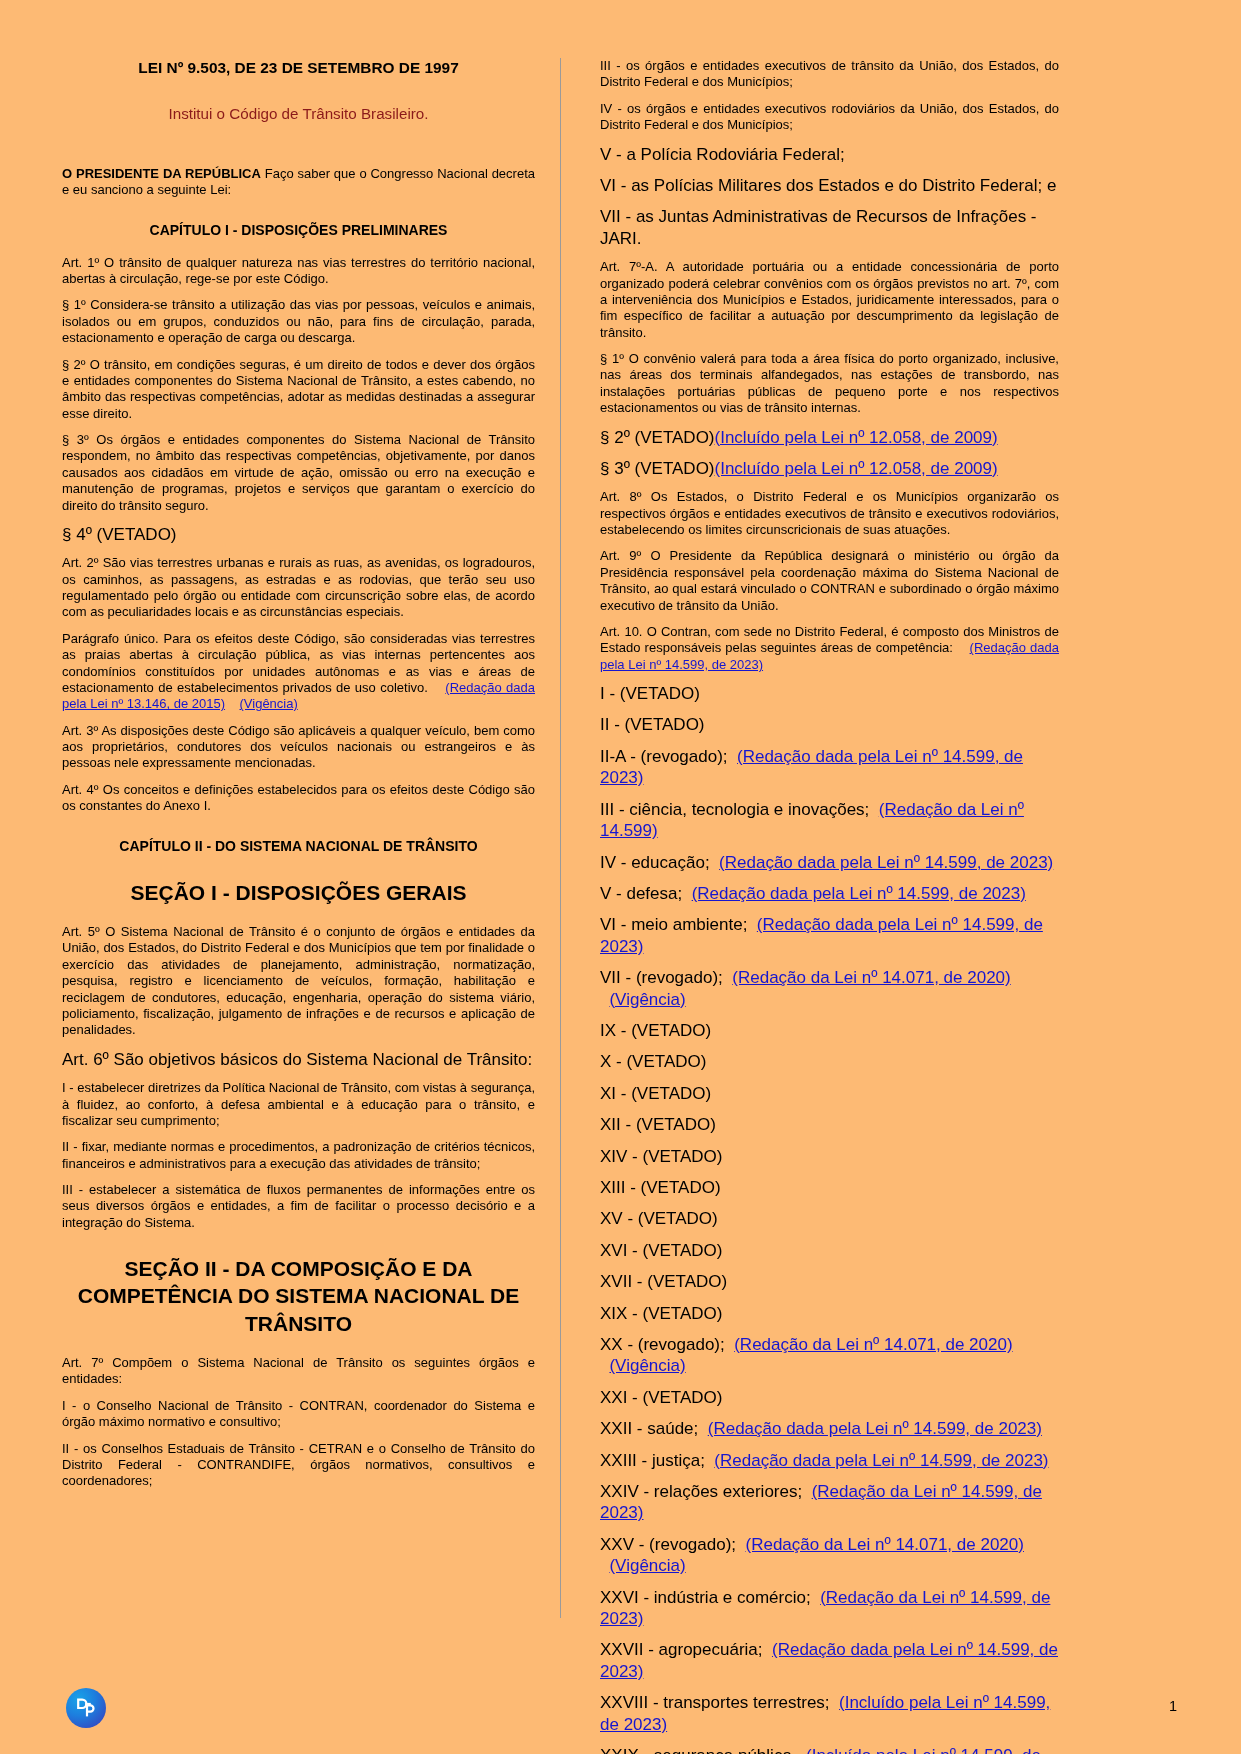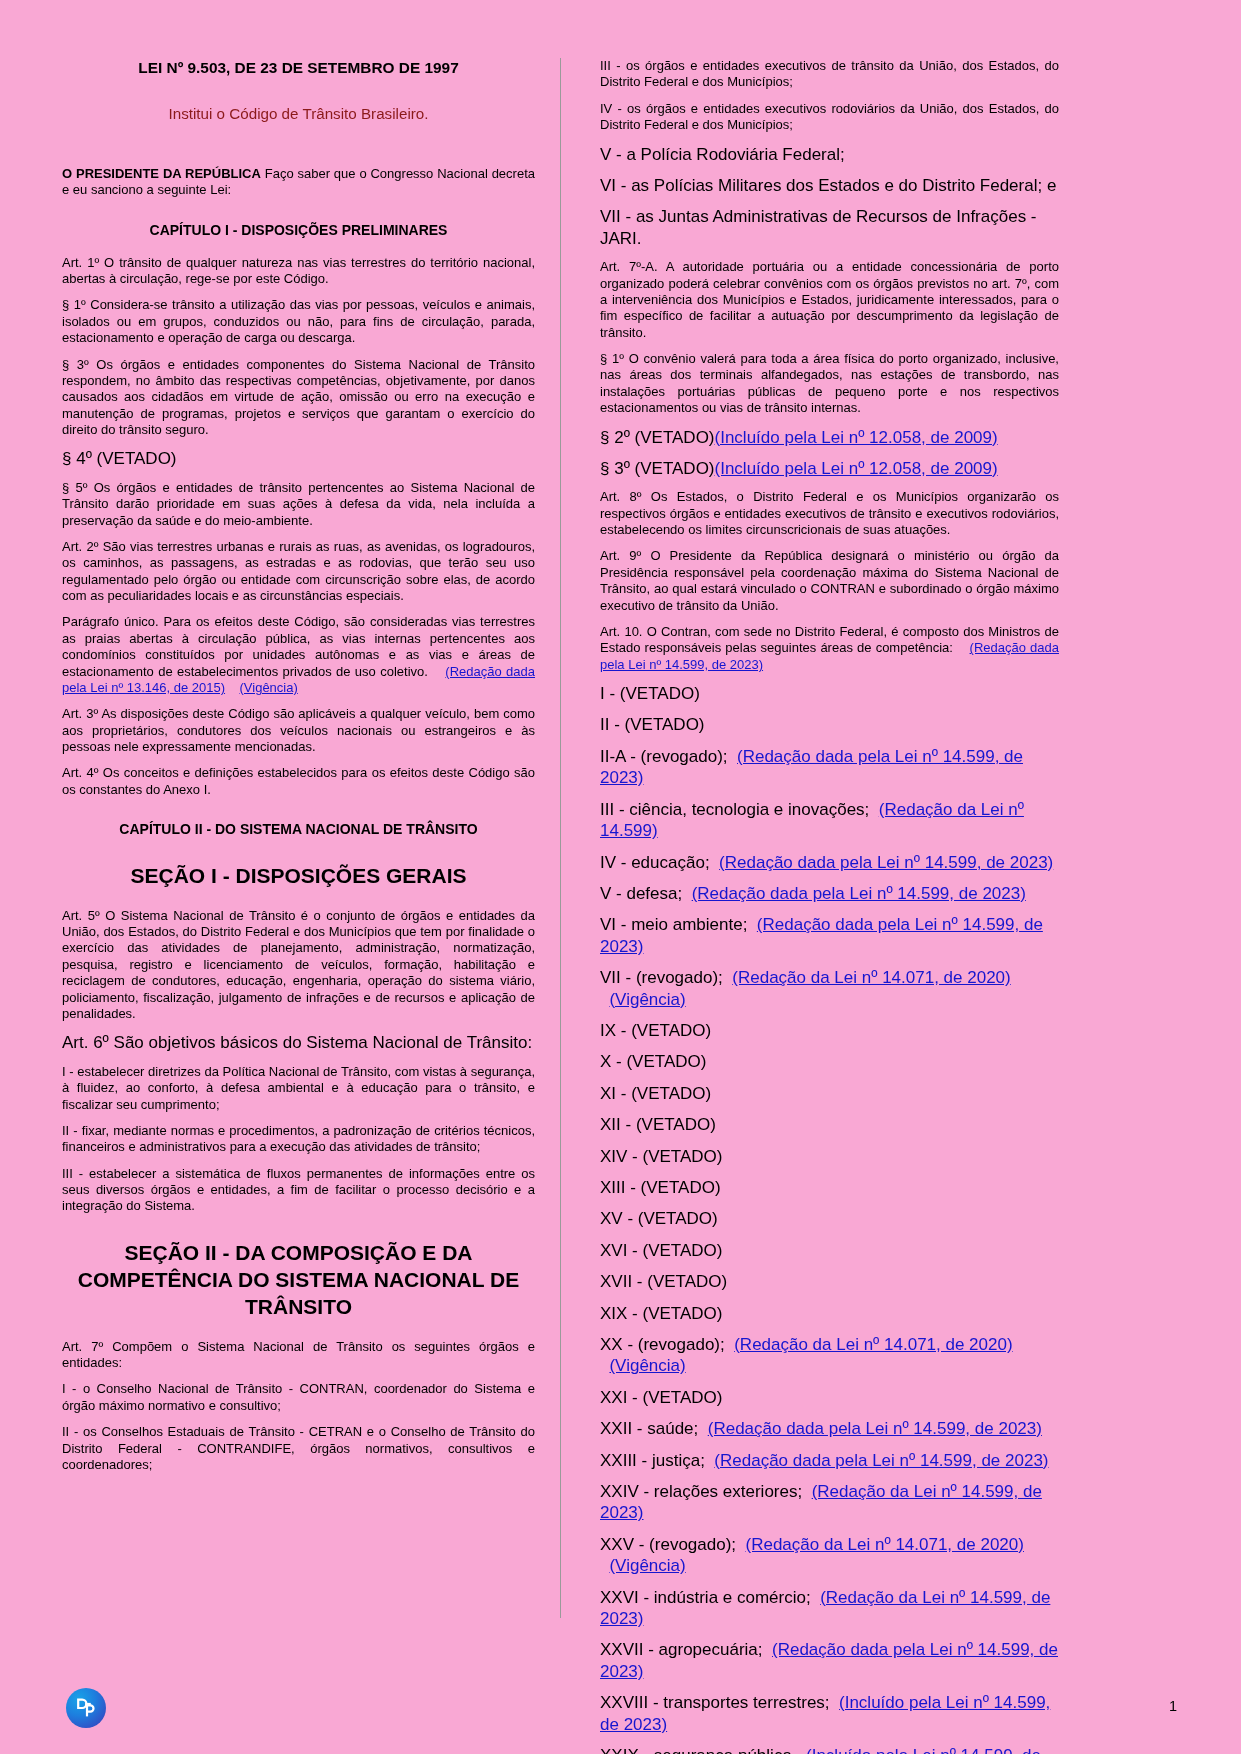--- a/index.html
+++ b/index.html
@@ -4,21 +4,21 @@
 <style>
   html, body {
     margin: 0;
     padding: 0;
     background: #ffffff;
   }
   .page {
     position: relative;
     width: 1241px;
     height: 1754px;
-    background: #f9a8d4;
+    background: #fdba74;
     box-sizing: border-box;
     font-family: "Liberation Sans", sans-serif;
     color: #000000;
     overflow: hidden;
   }
   .columns {
     position: absolute;
     left: 62px;
     top: 58px;
     width: 1118px;
@@ -124,23 +124,23 @@
       <h1 class="doc-title">LEI Nº 9.503, DE 23 DE SETEMBRO DE 1997</h1>
 
       <p class="subtitle">Institui o Código de Trânsito Brasileiro.</p>
 
       <p class="para"><span class="b">O PRESIDENTE DA REPÚBLICA</span><span> Faço saber que o Congresso Nacional decreta e eu sanciono a seguinte Lei:</span></p>
 
       <h2 class="chapter">CAPÍTULO I - DISPOSIÇÕES PRELIMINARES</h2>
 
       <p class="para">Art. 1º O trânsito de qualquer natureza nas vias terrestres do território nacional, abertas à circulação, rege-se por este Código.</p>
       <p class="para">§ 1º Considera-se trânsito a utilização das vias por pessoas, veículos e animais, isolados ou em grupos, conduzidos ou não, para fins de circulação, parada, estacionamento e operação de carga ou descarga.</p>
+      <p class="para">§ 2º O trânsito, em condições seguras, é um direito de todos e dever dos órgãos e entidades componentes do Sistema Nacional de Trânsito, a estes cabendo, no âmbito das respectivas competências, adotar as medidas destinadas a assegurar esse direito.</p>
       <p class="para">§ 3º Os órgãos e entidades componentes do Sistema Nacional de Trânsito respondem, no âmbito das respectivas competências, objetivamente, por danos causados aos cidadãos em virtude de ação, omissão ou erro na execução e manutenção de programas, projetos e serviços que garantam o exercício do direito do trânsito seguro.</p>
       <p class="item">§ 4º (VETADO)</p>
-      <p class="para">§ 5º Os órgãos e entidades de trânsito pertencentes ao Sistema Nacional de Trânsito darão prioridade em suas ações à defesa da vida, nela incluída a preservação da saúde e do meio-ambiente.</p>
       <p class="para">Art. 2º São vias terrestres urbanas e rurais as ruas, as avenidas, os logradouros, os caminhos, as passagens, as estradas e as rodovias, que terão seu uso regulamentado pelo órgão ou entidade com circunscrição sobre elas, de acordo com as peculiaridades locais e as circunstâncias especiais.</p>
 
       <p class="para"><span>Parágrafo único.  Para os efeitos deste Código, são consideradas vias terrestres as praias abertas à circulação pública, as vias internas pertencentes aos condomínios constituídos por unidades autônomas e as vias e áreas de estacionamento de estabelecimentos privados de uso coletivo.</span><span class="sp">    </span><a class="ref" href="#">(Redação dada pela Lei nº 13.146, de 2015)</a><span class="sp">    </span><a class="ref" href="#">(Vigência)</a></p>
 
       <p class="para">Art. 3º As disposições deste Código são aplicáveis a qualquer veículo, bem como aos proprietários, condutores dos veículos nacionais ou estrangeiros e às pessoas nele expressamente mencionadas.</p>
       <p class="para">Art. 4º Os conceitos e definições estabelecidos para os efeitos deste Código são os constantes do Anexo I.</p>
 
       <h2 class="chapter">CAPÍTULO II - DO SISTEMA NACIONAL DE TRÂNSITO</h2>
       <h3 class="section">SEÇÃO I - DISPOSIÇÕES GERAIS</h3>
 

